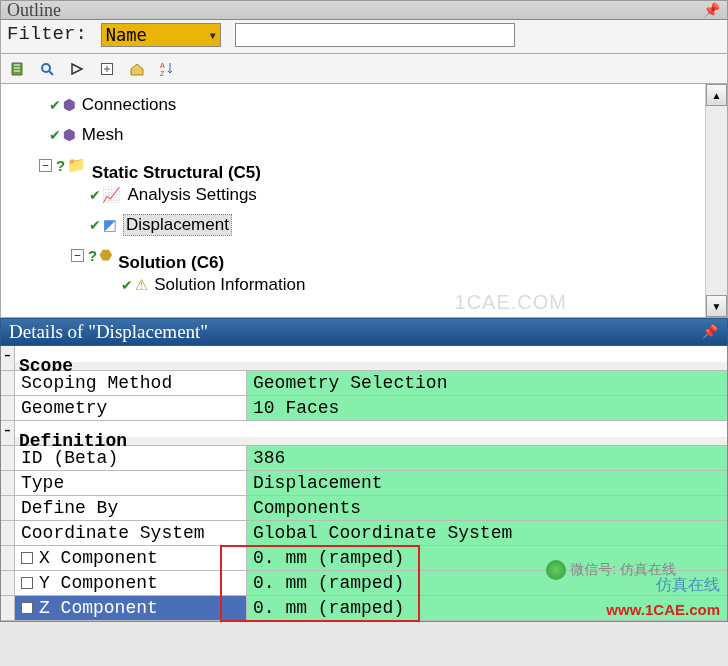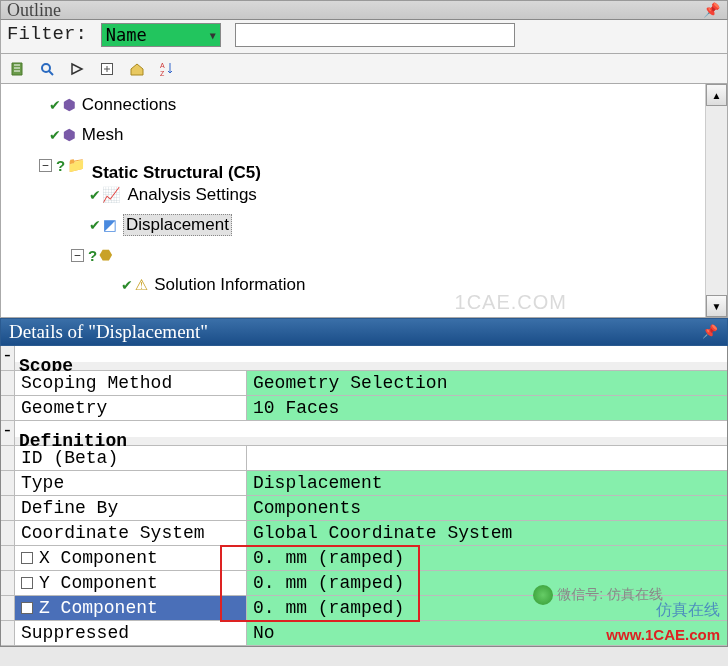--- a/index.html
+++ b/index.html
@@ -28,21 +28,21 @@
     border-top: none;
     padding: 3px 6px;
     display: flex;
     align-items: flex-start;
     gap: 14px;
     height: 34px;
   }
   .filter-label { font-family: "SimSun","Courier New",monospace; font-size: 19px; color: #222; }
   .filter-select {
     border: 1px solid #888;
-    background: #22c55e;
+    background: #eab308;
     display: flex; align-items: center;
     padding: 2px 4px; width: 120px; height: 24px;
     font-family: "SimSun", monospace; font-size: 17px;
   }
   .filter-select .arrow { margin-left: auto; font-size: 10px; color: #333; }
   .filter-input { border: 1px solid #888; background: #fff; flex: 0 0 280px; height: 24px; }
   
   
   .toolbar {
     background: #f4f4f4;
@@ -126,21 +126,21 @@
   }
   .dt-gutter { width: 14px; background: #efefef; border-right: 1px solid #bbb; }
   .dt-label { width: 232px; padding: 0 6px; border-right: 1px solid #bbb; display: flex; align-items: center; background: #fff; }
   .dt-value { flex: 1; padding: 0 6px; display: flex; align-items: center; background: #86efac; }
   .dt-label.hl { background: #4a6fb8; color: #fff; }
   .checkbox { width: 12px; height: 12px; border: 1px solid #666; background: #fff; margin-right: 6px; display: inline-block; }
   .redbox { position: absolute; border: 2px solid #d22; pointer-events: none; }
   
   
   .stamps { position: relative; height: 0; }
-  .wechat { position: absolute; right: 65px; bottom: 46px; font-size: 14px; color: #888; display: flex; align-items: center; gap: 4px; }
+  .wechat { position: absolute; right: 52px; bottom: 46px; font-size: 14px; color: #888; display: flex; align-items: center; gap: 4px; }
   .wechat .bubble { width: 20px; height: 20px; border-radius: 50%; background: radial-gradient(#6c6,#393); }
   .cn-stamp { position: absolute; right: 8px; bottom: 30px; font-size: 16px; color: rgba(40,80,200,0.6); font-family: "KaiTi","SimSun"; }
   .url-stamp { position: absolute; right: 8px; bottom: 8px; font-size: 15px; color: #d22; font-weight: bold; font-family: Arial; margin-top: 25px; }
   .spacer { height: 4px; }
 </style>
 </head>
 <body>
 
 <div class="panel-header">
   <span>Outline</span>
@@ -219,20 +219,21 @@
     </div>
     <div class="tree-row indent2">
       <span class="tick">✔</span>
       <span class="icon-disp">◩</span>
       <span class="selected">Displacement</span>
     </div>
     <div class="tree-row indent2b">
       <span class="expander">−</span>
       <span class="qmark">?</span>
       <span class="icon-sol">⬣</span>
+      <span class="bold">Solution (C6)</span>
     </div>
     <div class="tree-row indent3">
       <span class="tick">✔</span>
       <span class="icon-info">⚠</span>
       <span>Solution Information</span>
     </div>
   </div>
   <div class="scrollbar-v">
     <div class="sb-btn">▲</div>
     <div class="sb-btn">▼</div>
@@ -262,20 +263,21 @@
     <div class="dt-value">10 Faces</div>
   </div>
 
   <div class="dt-row">
     <div class="dt-group-exp">-</div>
     <div class="dt-group bold">Definition</div>
   </div>
   <div class="dt-row">
     <div class="dt-gutter"></div>
     <div class="dt-label">ID (Beta)</div>
+    <div class="dt-value">386</div>
   </div>
   <div class="dt-row">
     <div class="dt-gutter"></div>
     <div class="dt-label">Type</div>
     <div class="dt-value">Displacement</div>
   </div>
   <div class="dt-row">
     <div class="dt-gutter"></div>
     <div class="dt-label">Define By</div>
     <div class="dt-value">Components</div>
@@ -302,25 +304,20 @@
     <div class="dt-value">0. mm  (ramped)</div>
   </div>
   <div class="dt-row">
     <div class="dt-gutter"></div>
     <div class="dt-label hl">
         <span class="checkbox"></span>
         <span>Z Component</span>
       </div>
     <div class="dt-value">0. mm  (ramped)</div>
   </div>
-  <div class="dt-row">
-    <div class="dt-gutter"></div>
-    <div class="dt-label">Suppressed</div>
-    <div class="dt-value">No</div>
-  </div>
 
   <div class="redbox" style="left:219px; top:199px; width:200px; height:77px;"></div>
 </div>
 
 <div class="spacer"></div>
 
 <div class="stamps">
   <div class="wechat">
     <span class="bubble"></span>
     <span>微信号: 仿真在线</span>

